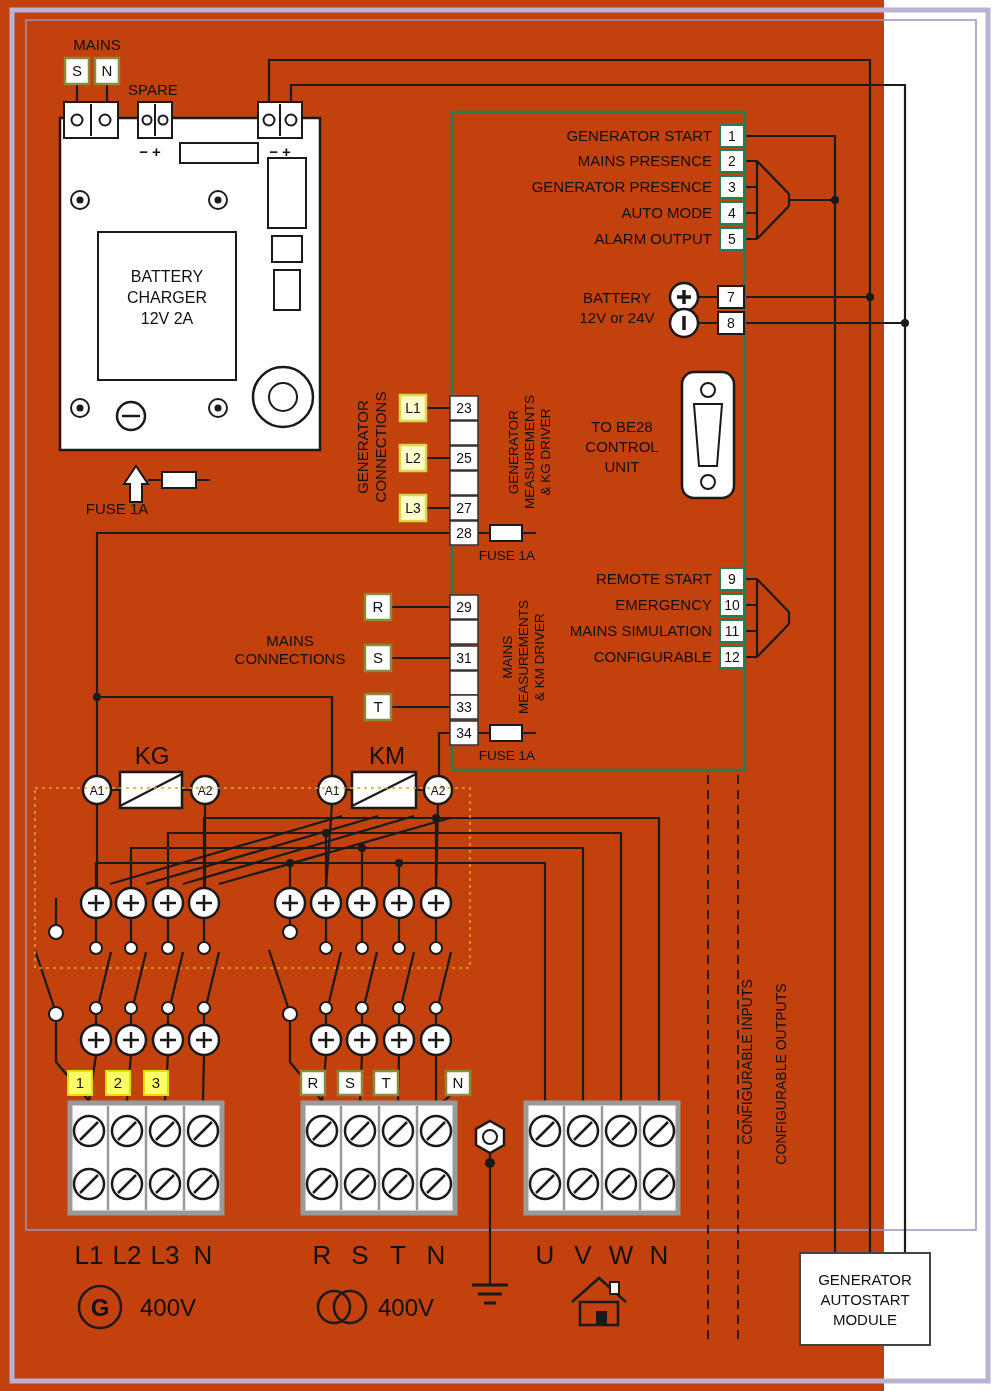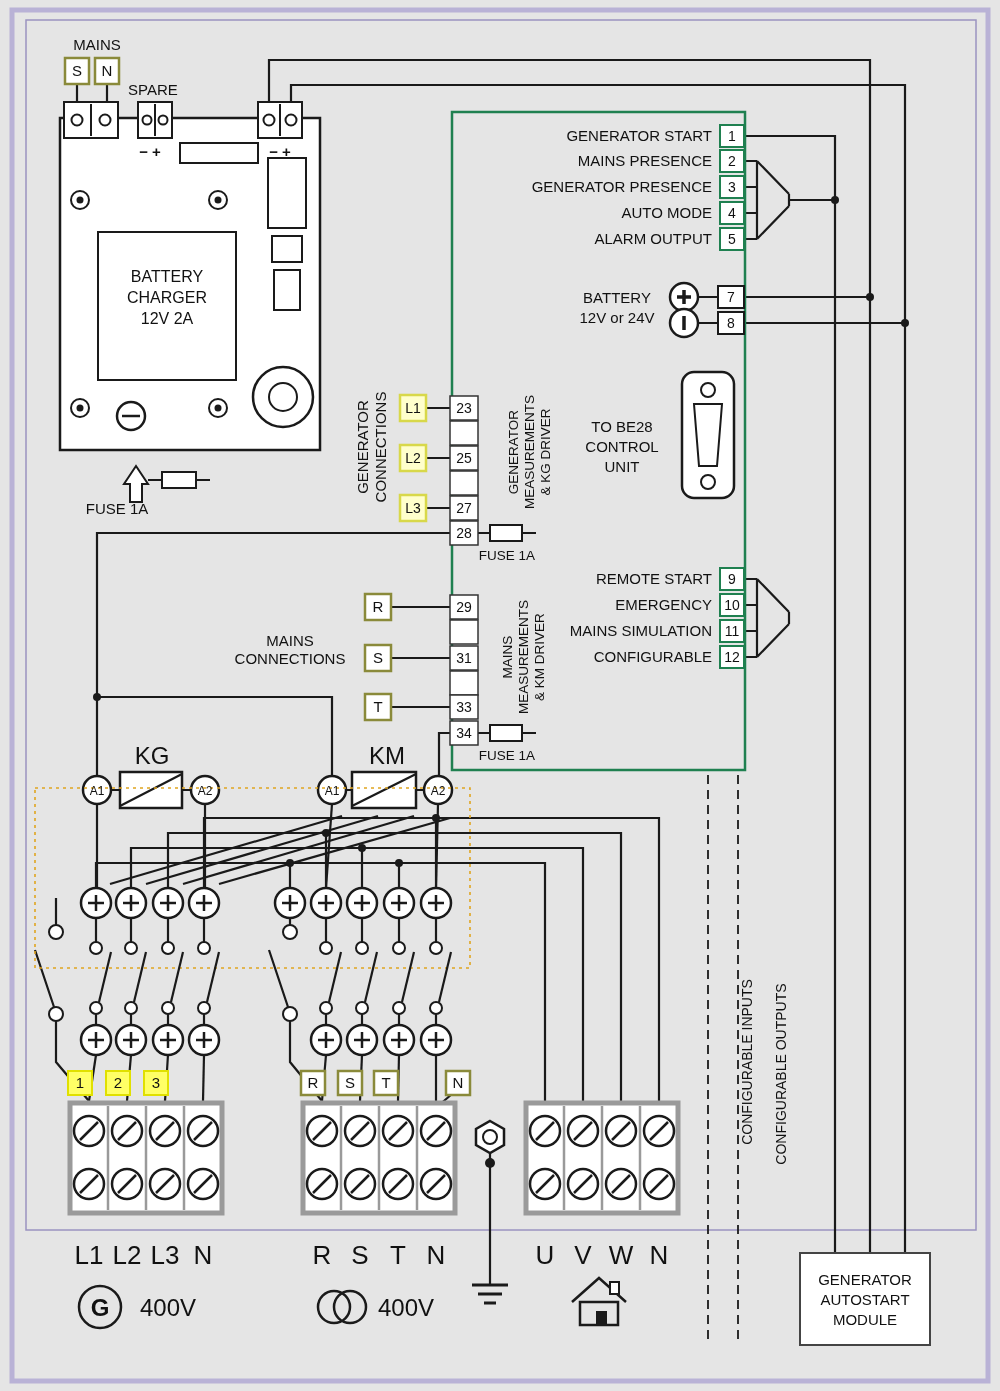--- a/index.html
+++ b/index.html
@@ -1,16 +1,16 @@
 <!DOCTYPE html>
 <html><head>
 <meta charset="utf-8">
 <style>
   body{margin:0;background:#fff}
-  .stage{width:1000px;height:1391px;position:relative;background:#e5e5e5}
+  .stage{width:884px;height:1391px;position:relative;background:#c2410c}
   svg{display:block}
   .w2{stroke:#1a1a1a;stroke-width:2.2;fill:none}
   .w3{stroke:#1a1a1a;stroke-width:3;fill:none}
   .slot{stroke:#1a1a1a;stroke-width:2.5;fill:none}
   .slot3{stroke:#1a1a1a;stroke-width:3.5;fill:none}
   .scr{fill:#fff;stroke:#1a1a1a;stroke-width:2.5}
   .scr2{fill:#fff;stroke:#1a1a1a;stroke-width:2}
   .comp{fill:#fff;stroke:#1a1a1a;stroke-width:2.5}
   .comp2{fill:#fff;stroke:#1a1a1a;stroke-width:2}
   .ring{fill:none;stroke:#1a1a1a;stroke-width:2.5}

